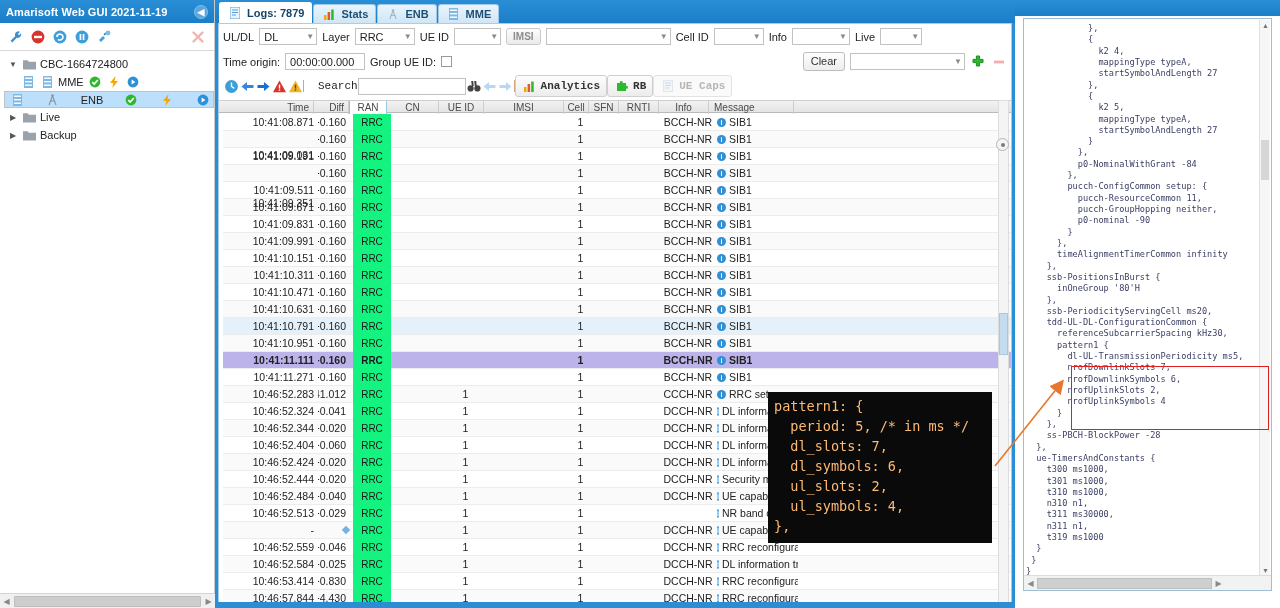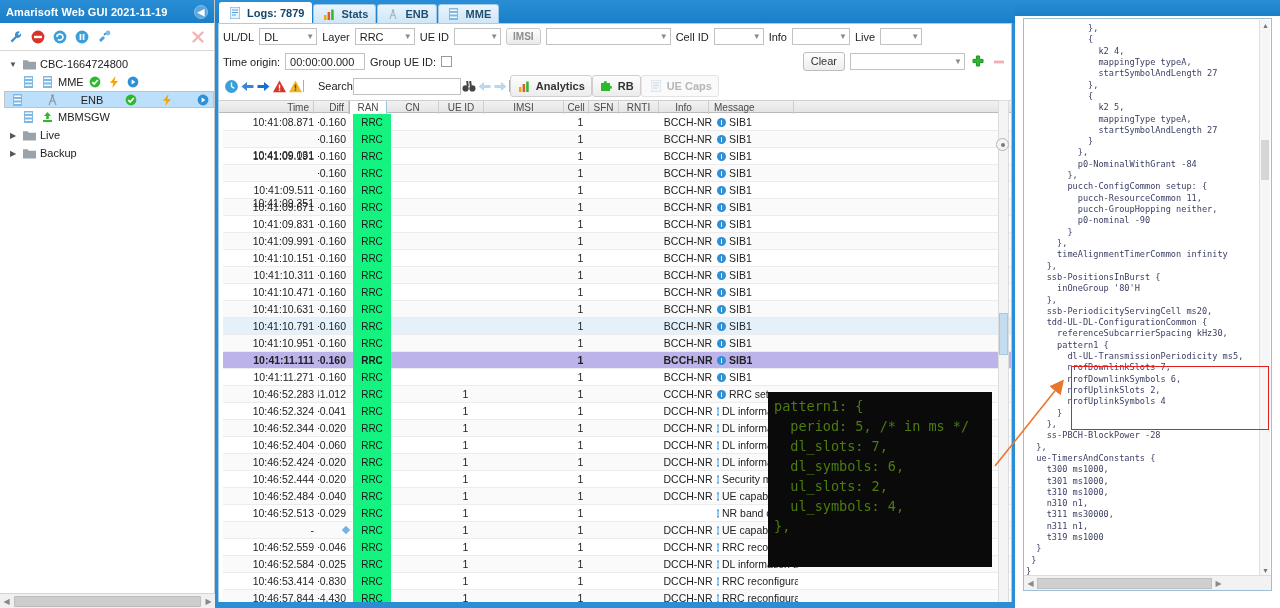--- a/index.html
+++ b/index.html
@@ -87,21 +87,21 @@
   }
   .sel .cv { white-space:nowrap; overflow:hidden; }
   .sel .ca { color:#8a8a8a; font-size:8px; padding-left:4px; }
   .imsi-btn {
     border:1px solid #c9c9c9; border-radius:3px; background: linear-gradient(#fcfcfc,#ebebeb);
     font-size:10px; color:#8d8d8d; font-weight:bold; padding:2px 6px;
   }
   .chkbox { width:11px; height:11px; border:1px solid #9a9a9a; background:#fff; display:inline-block;}
   .txtin { border:1px solid #c2c2c2; height:17px; background:#fff; font-size:11px; padding:0 4px; color:#222; display:flex; align-items:center;}
 
-  .tbar { height:24px; display:flex; align-items:center; padding: 1px 4px; }
+  .tbar { height:24px; display:flex; align-items:center; padding: 1px 4px; font-family: Liberation Mono, monospace; }
   .vsep { width:1px; height:12px; background:#d89a9a; }
   .vsep2 { width:1px; height:12px; background:#d8a37a; }
   .tbtn {
     border:1px solid #cfcfcf; border-radius:3px; background: linear-gradient(#fdfdfd,#ececec);
     font-size:11px; font-weight:bold; color:#333; padding: 2px 6px;
     display:flex; align-items:center; gap:3px;
   }
   .tbtn.dis { color:#b6b6b6; border-color:#e3e3e3; background:#fafafa; }
 
   
@@ -152,22 +152,22 @@
   .right-hscroll { position:absolute; left:0; bottom:0; width:247px; height:15px; background:#f2f2f2; border-top:1px solid #ddd; display:flex; align-items:center;}
   .right-hscroll .arw { width:13px; text-align:center; color:#8a8a8a; font-size:8px;}
   .right-hscroll .thumb { width:175px; height:11px; background:#cfcfcf; border:1px solid #bfbfbf;}
 
   .redbox {
     position:absolute; border:1.4px solid #e02020; pointer-events:none;
   }
 
   
   .overlay {
-    position:absolute; left:768px; top:392px; width:224px; height:175px;
-    background:#0a0a0a; color:#4d7c0f;
+    position:absolute; left:768px; top:392px; width:224px; height:151px;
+    background:#0a0a0a; color:#fdba74;
     font-family:"DejaVu Sans Mono", monospace; font-size:13.5px; line-height:20px;
     padding:4px 6px; white-space:pre; z-index:40; overflow:hidden;
   }
 
   .arrow-svg { position:absolute; left:0; top:0; width:1280px; height:608px; pointer-events:none; z-index:45;}
 </style>
 </head>
 <body>
 
 <div class="app">
@@ -297,37 +297,20 @@
             </svg>
           </span>
         <span class="icn">
             <svg width="12" height="12" viewBox="0 0 12 12">
               <circle cx="6" cy="6" r="5.4" fill="#2e90d6"></circle>
               <path d="M4.6 3.4 L8.4 6 L4.6 8.6z" fill="#fff"></path>
             </svg>
           </span>
       </div>
 
-      <div class="tnode indent1">
-        <span class="icn">
-            <svg width="9" height="12" viewBox="0 0 9 12">
-              <rect width="9" height="12" fill="#7fb8e0"></rect>
-              <rect x="1" y="1.5" width="7" height="1.4" fill="#fff"></rect>
-              <rect x="1" y="5" width="7" height="1.4" fill="#fff"></rect>
-              <rect x="1" y="8.5" width="7" height="1.4" fill="#fff"></rect>
-            </svg>
-          </span>
-        <span class="icn">
-            <svg width="11" height="12" viewBox="0 0 11 12">
-              <path d="M5.5 1 L9 5 H6.8 V8 H4.2 V5 H2z" fill="#2eb82e"></path>
-              <rect x="1" y="9" width="9" height="2" fill="#2eb82e"></rect>
-            </svg>
-          </span>
-        <span class="lbl">MBMSGW</span>
-      </div>
 
 
       <div class="tnode">
         <span class="arrow">▶</span>
         <span class="icn">
             <svg width="13" height="11" viewBox="0 0 14 11">
               <path d="M0 1h5l1.3 1.6H14V11H0z" fill="#9aa3ab"></path>
             </svg>
           </span>
         <span class="lbl">Live</span>

